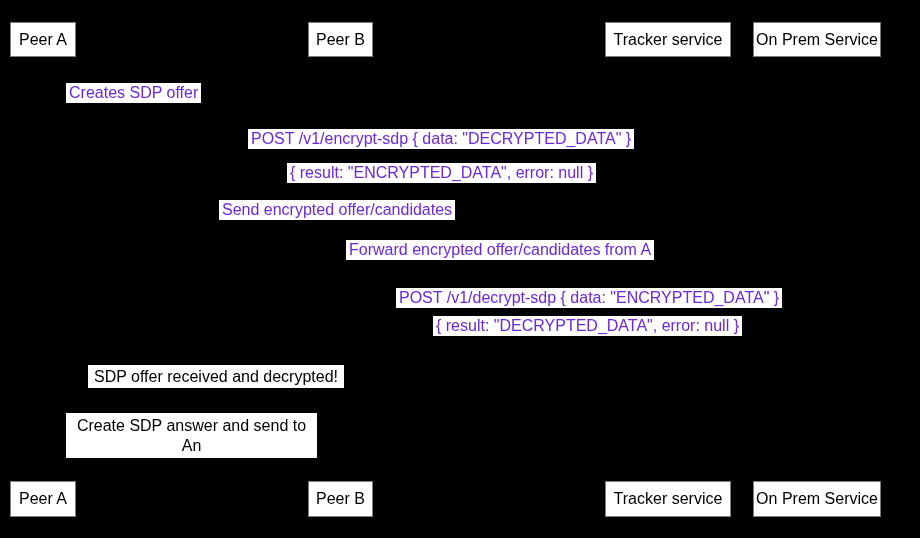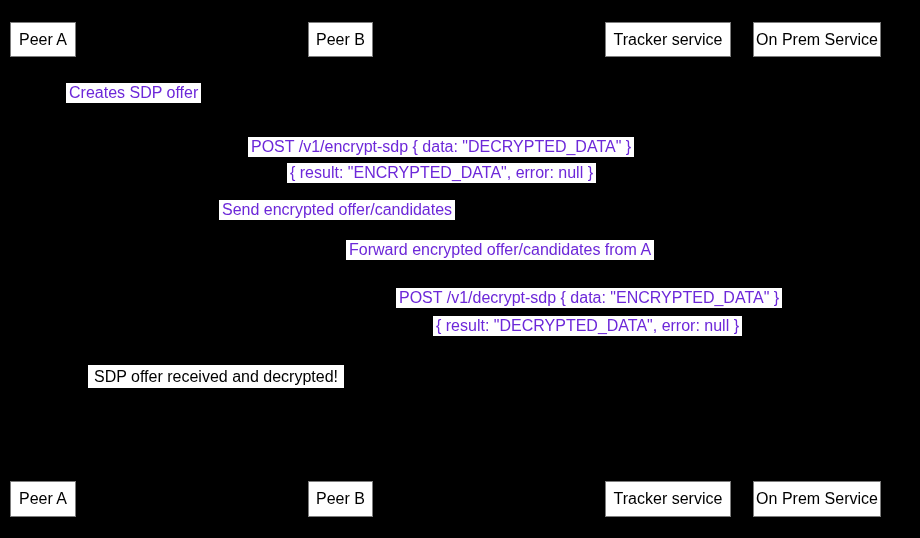--- a/index.html
+++ b/index.html
@@ -57,21 +57,21 @@
   .msg {
     position: absolute;
     background: #ffffff;
     color: #6d28d9;
     font-size: 16px;
     line-height: 18px;
     padding: 1px 3px;
     white-space: nowrap;
   }
   #m1 { left: 66px;  top: 83px;  }
-  #m2 { left: 248px; top: 137px; }
+  #m2 { left: 248px; top: 129px; }
   #m3 { left: 287px; top: 163px; }
   #m4 { left: 219px; top: 200px; }
   #m5 { left: 346px; top: 240px; }
   #m6 { left: 396px; top: 288px; }
   #m7 { left: 433px; top: 316px; }
 
   
   .note {
     position: absolute;
     background: #ffffff;
@@ -109,19 +109,21 @@
 
   <div class="msg" id="m1">Creates SDP offer</div>
   <div class="msg" id="m2">POST /v1/encrypt-sdp { data: "DECRYPTED_DATA" }</div>
   <div class="msg" id="m3">{ result: "ENCRYPTED_DATA", error: null }</div>
   <div class="msg" id="m4">Send encrypted offer/candidates</div>
   <div class="msg" id="m5">Forward encrypted offer/candidates from A</div>
   <div class="msg" id="m6">POST /v1/decrypt-sdp { data: "ENCRYPTED_DATA" }</div>
   <div class="msg" id="m7">{ result: "DECRYPTED_DATA", error: null }</div>
 
   <div class="note" id="n1">SDP offer received and decrypted!</div>
+  <div class="note" id="n2">Create SDP answer and send to An
+using the same mechanism</div>
 
   <div class="actor" id="actor-a-bot">Peer A</div>
   <div class="actor" id="actor-b-bot">Peer B</div>
   <div class="actor" id="actor-t-bot">Tracker service</div>
   <div class="actor" id="actor-o-bot">On Prem Service</div>
 
 </div>
 
 </body></html>

